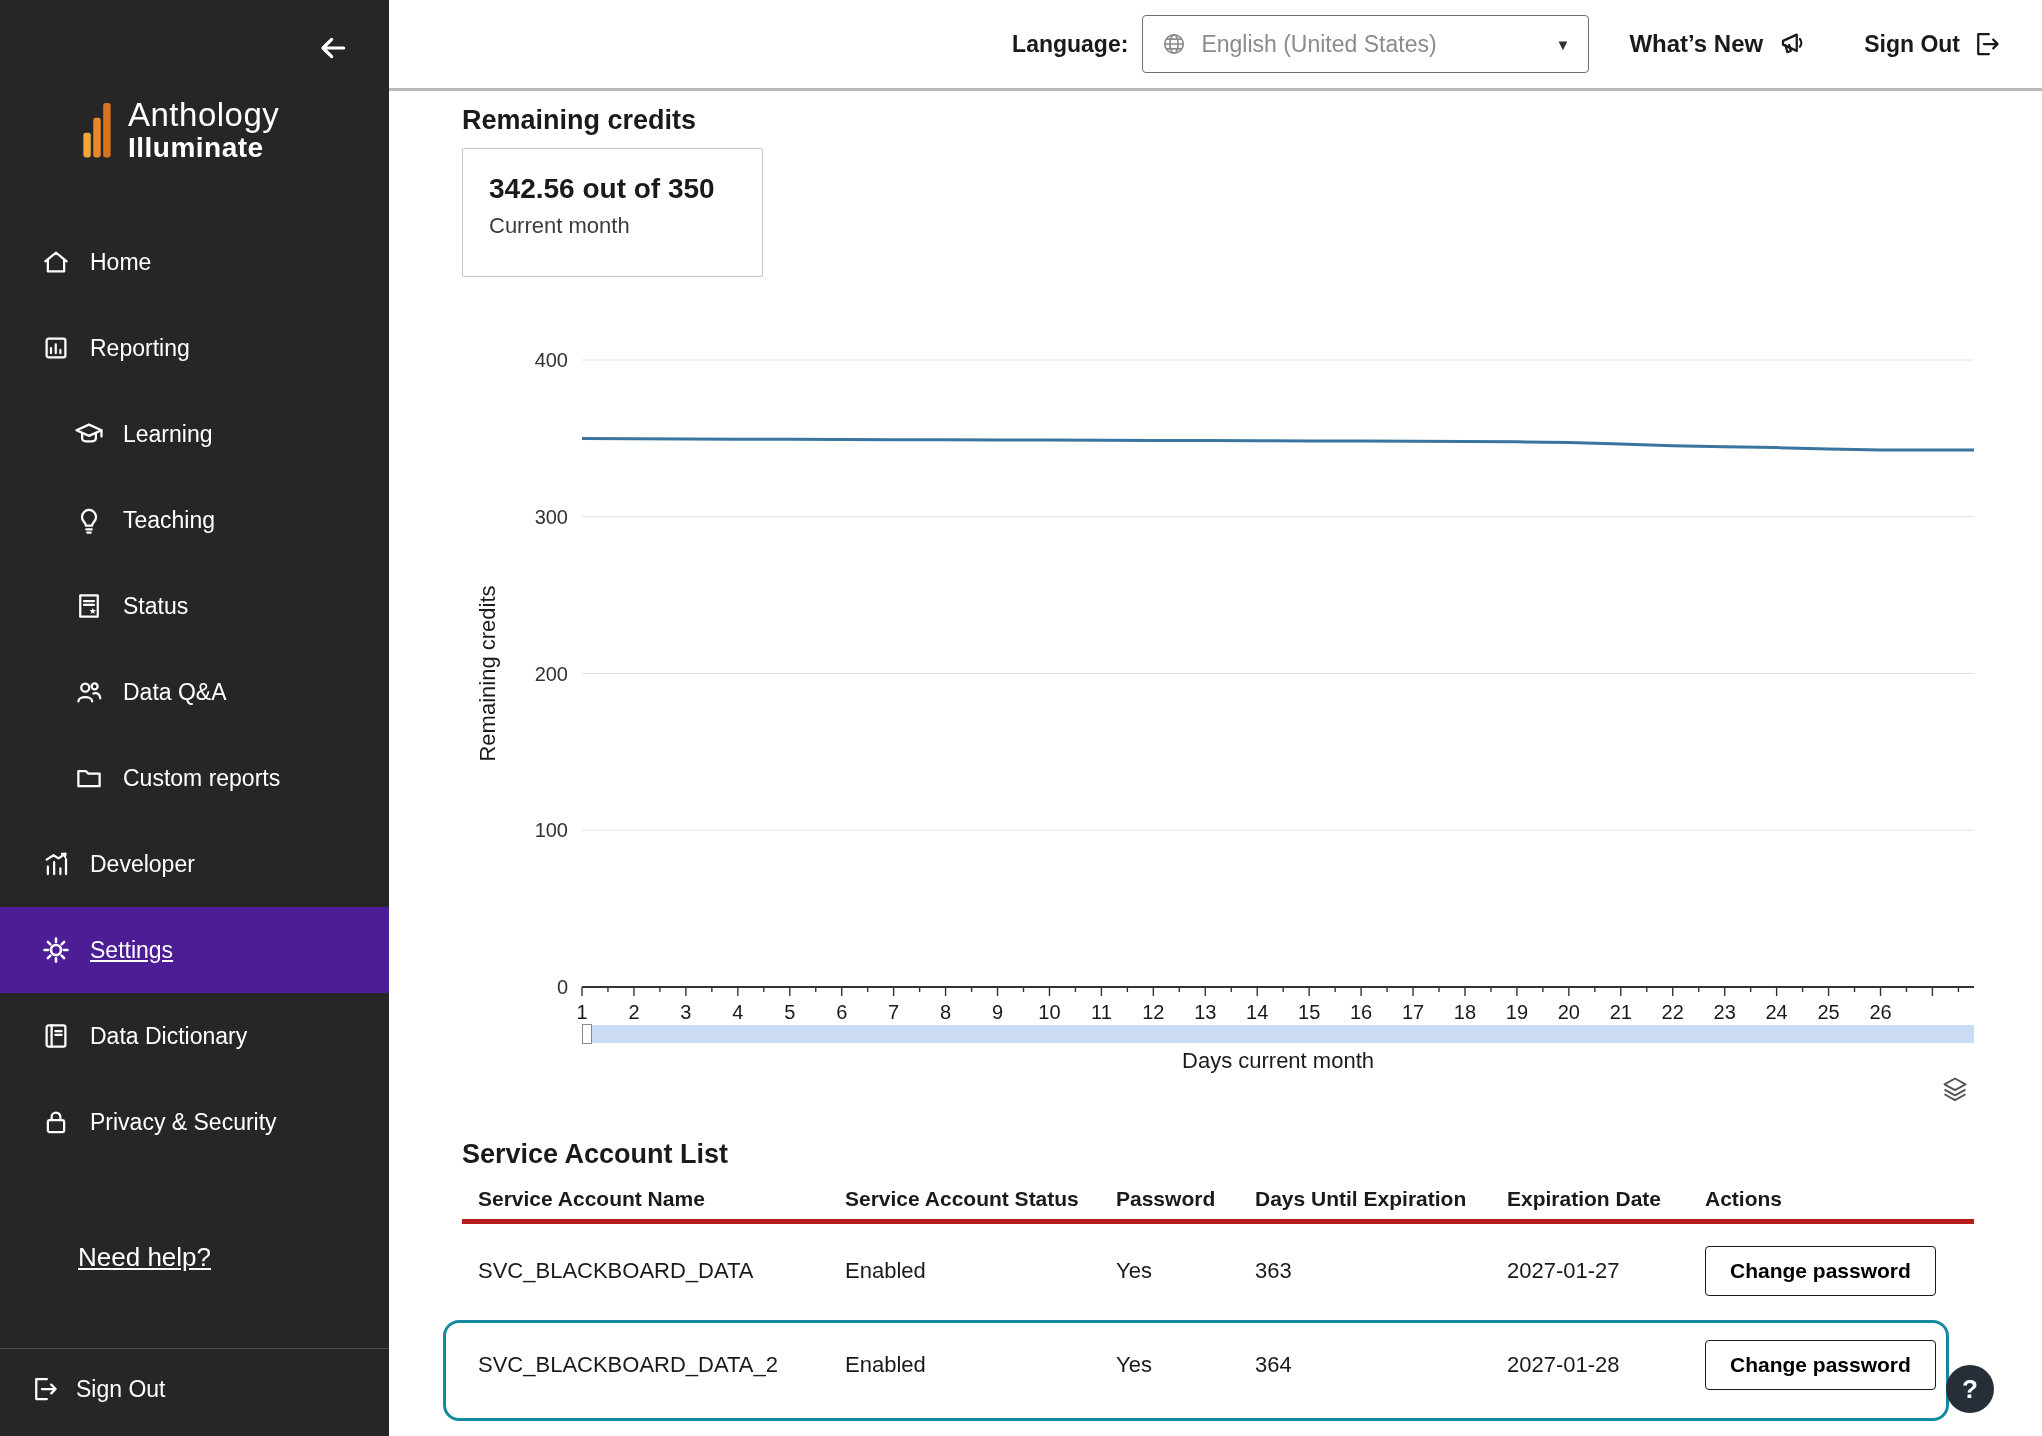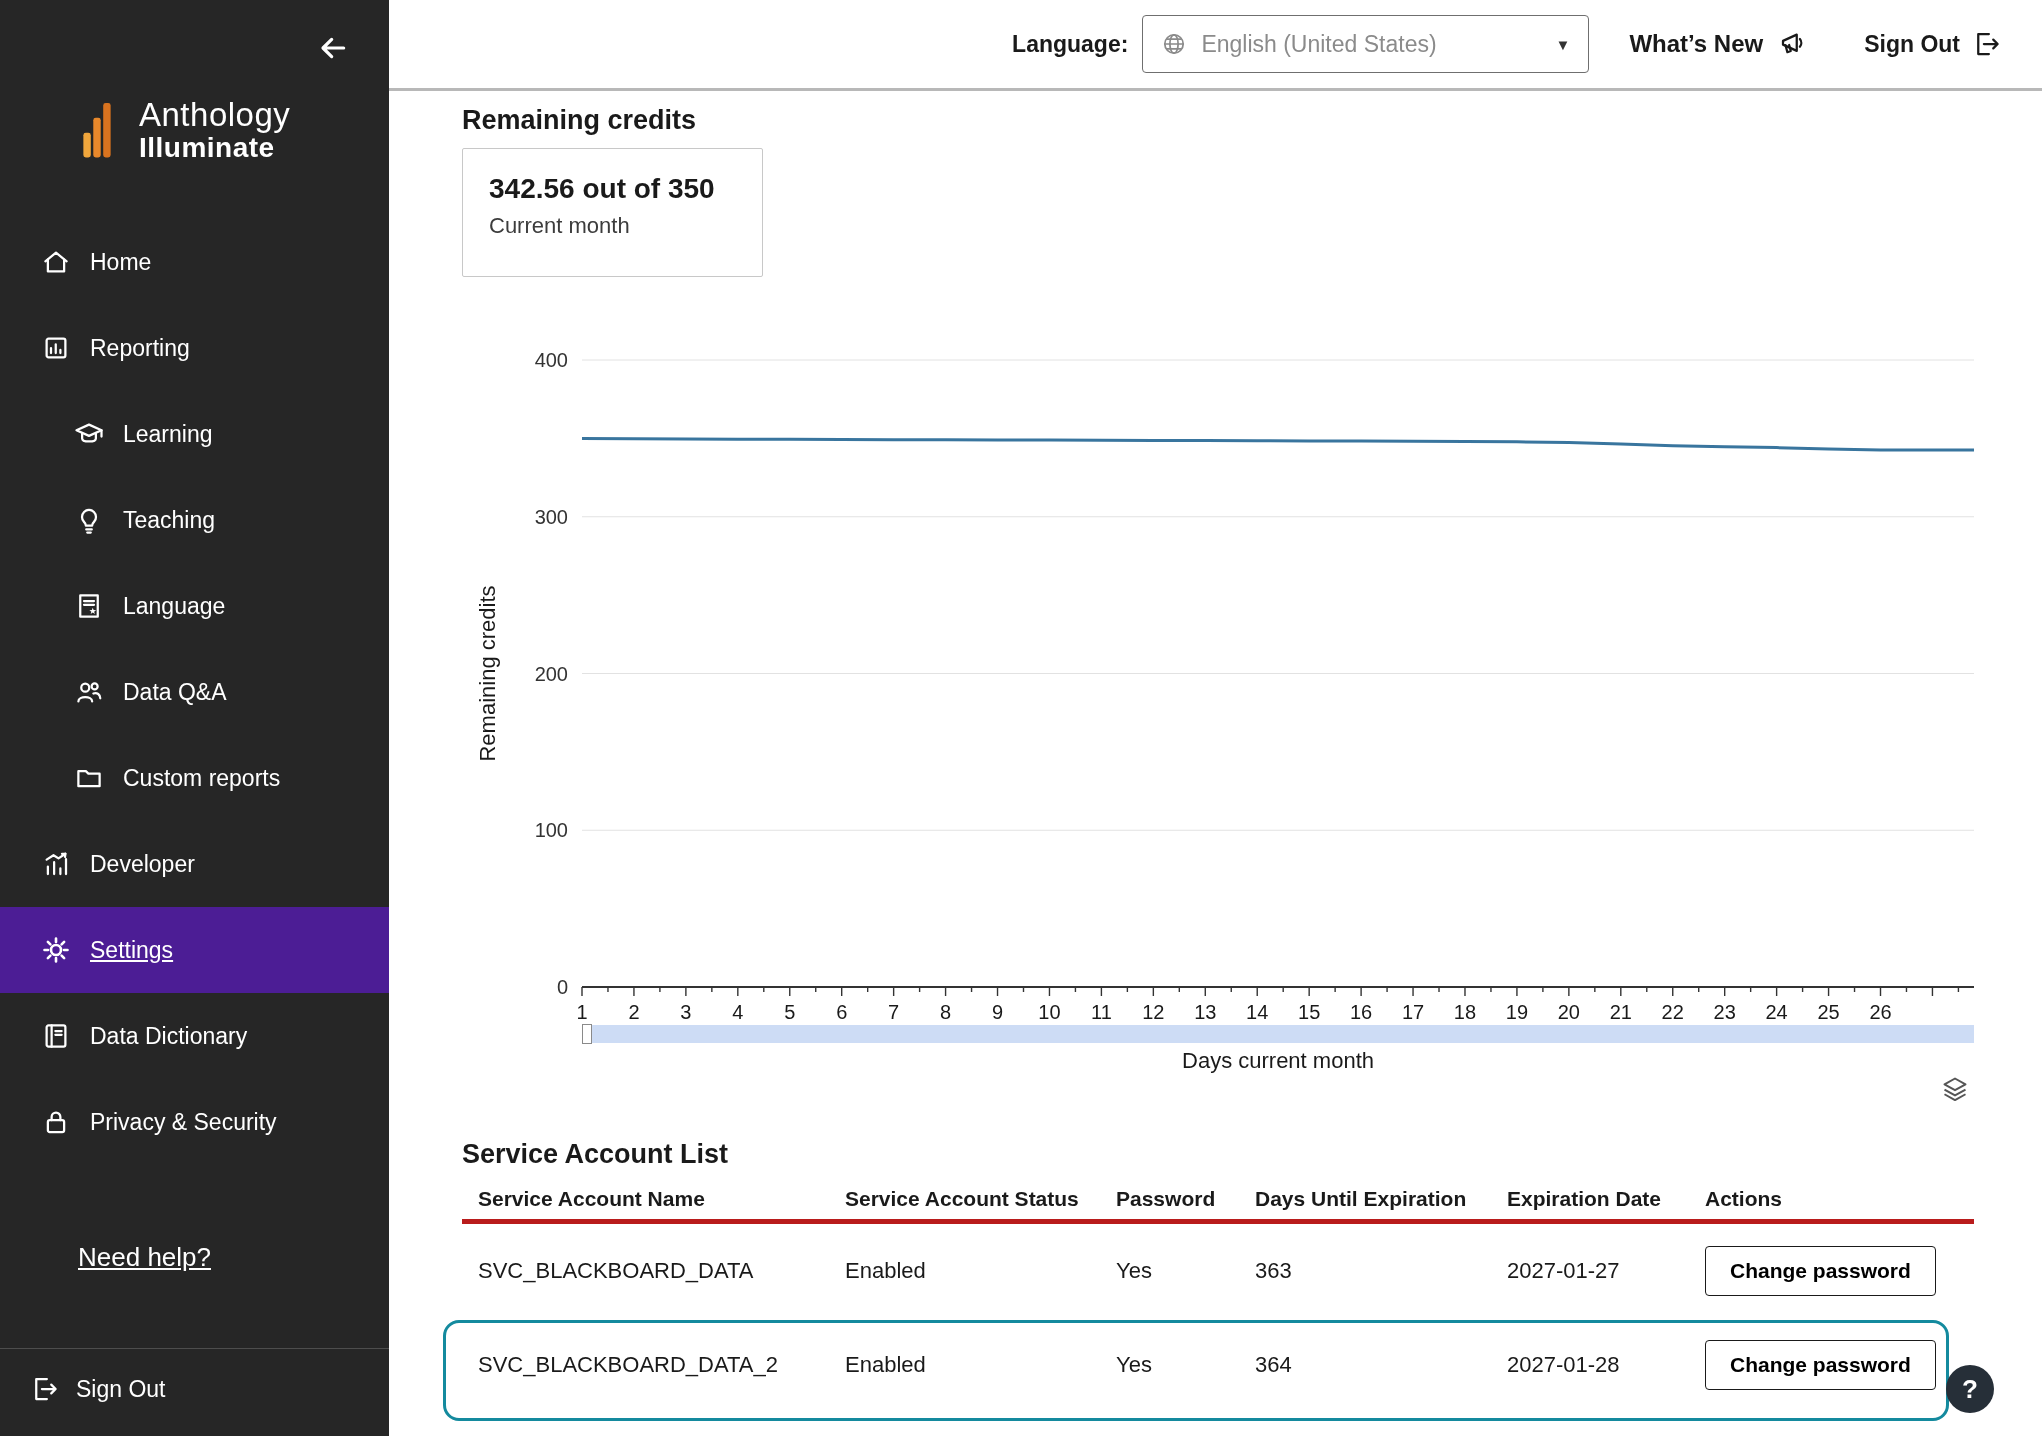--- a/index.html
+++ b/index.html
@@ -2,21 +2,21 @@
 <html><head>
 <meta charset="utf-8">
 <style>
   html,body{margin:0;padding:0;background:#fff;}
   body{font-family:"Liberation Sans","DejaVu Sans",sans-serif;color:#1a1a1a;}
   .app{position:relative;width:2042px;height:1436px;overflow:hidden;background:#fff;box-shadow:inset 0 0 0 2px #111;}
 
   
   .sidebar{position:absolute;left:0;top:0;bottom:0;width:389px;background:#262626;color:#fff;z-index:20;}
   .collapse-btn{position:absolute;top:28px;right:36px;width:40px;height:40px;display:flex;align-items:center;justify-content:center;cursor:pointer;}
-  .brand{position:absolute;top:98px;left:82px;display:flex;align-items:flex-start;gap:27px;}
+  .brand{position:absolute;top:98px;left:82px;display:flex;align-items:flex-start;gap:16px;}
   .brand-text{display:flex;flex-direction:column;line-height:1.05;}
   .brand-l1{font-size:33px;font-weight:400;letter-spacing:.5px;}
   .brand-l2{font-size:28px;font-weight:700;letter-spacing:.5px;}
   .nav{position:absolute;top:219px;left:0;right:0;}
   .nav-item{height:86px;display:flex;align-items:center;gap:17px;padding-left:39px;font-size:23px;cursor:pointer;}
   .nav-item.sub{padding-left:72px;}
   .nav-item.active{background:#4c1d95;text-decoration:underline;}
   .nav-icon{width:34px;height:34px;display:flex;align-items:center;justify-content:center;flex:0 0 34px;}
   .need-help{position:absolute;top:1242px;left:78px;font-size:26px;color:#fff;text-decoration:underline;cursor:pointer;}
   .sidebar-divider{position:absolute;top:1348px;left:0;right:0;border-top:1px solid #4d4d4d;}
@@ -126,21 +126,21 @@
         <span>Teaching</span>
       </div>
       <div class="nav-item sub">
         <span class="nav-icon">
             <svg class="icon" width="30" height="30" viewBox="0 0 24 24" fill="none" stroke="#fff" stroke-width="1.8" stroke-linecap="round" stroke-linejoin="round">
               <path d="M5 3.5 H19 V20.5 H5 Z"></path>
               <path d="M8 8 h8 M8 11 h8"></path>
               <polygon points="15,13.4 15.7,15.2 17.7,15.3 16.1,16.5 16.7,18.4 15,17.2 13.3,18.4 13.9,16.5 12.3,15.3 14.3,15.2" fill="#fff" stroke="none"></polygon>
             </svg>
           </span>
-        <span>Language</span>
+        <span>Status</span>
       </div>
       <div class="nav-item sub">
         <span class="nav-icon">
             <svg class="icon" width="30" height="30" viewBox="0 0 24 24" fill="none" stroke="#fff" stroke-width="1.8" stroke-linecap="round" stroke-linejoin="round">
               <circle cx="9" cy="8.5" r="3.2"></circle>
               <path d="M3.5 19.5 c0-4.5 11-4.5 11 0"></path>
               <circle cx="16.5" cy="7.5" r="2.4"></circle>
               <path d="M15.5 13.2 c3-1 5.5 .8 5.5 3.8"></path>
             </svg>
           </span>

